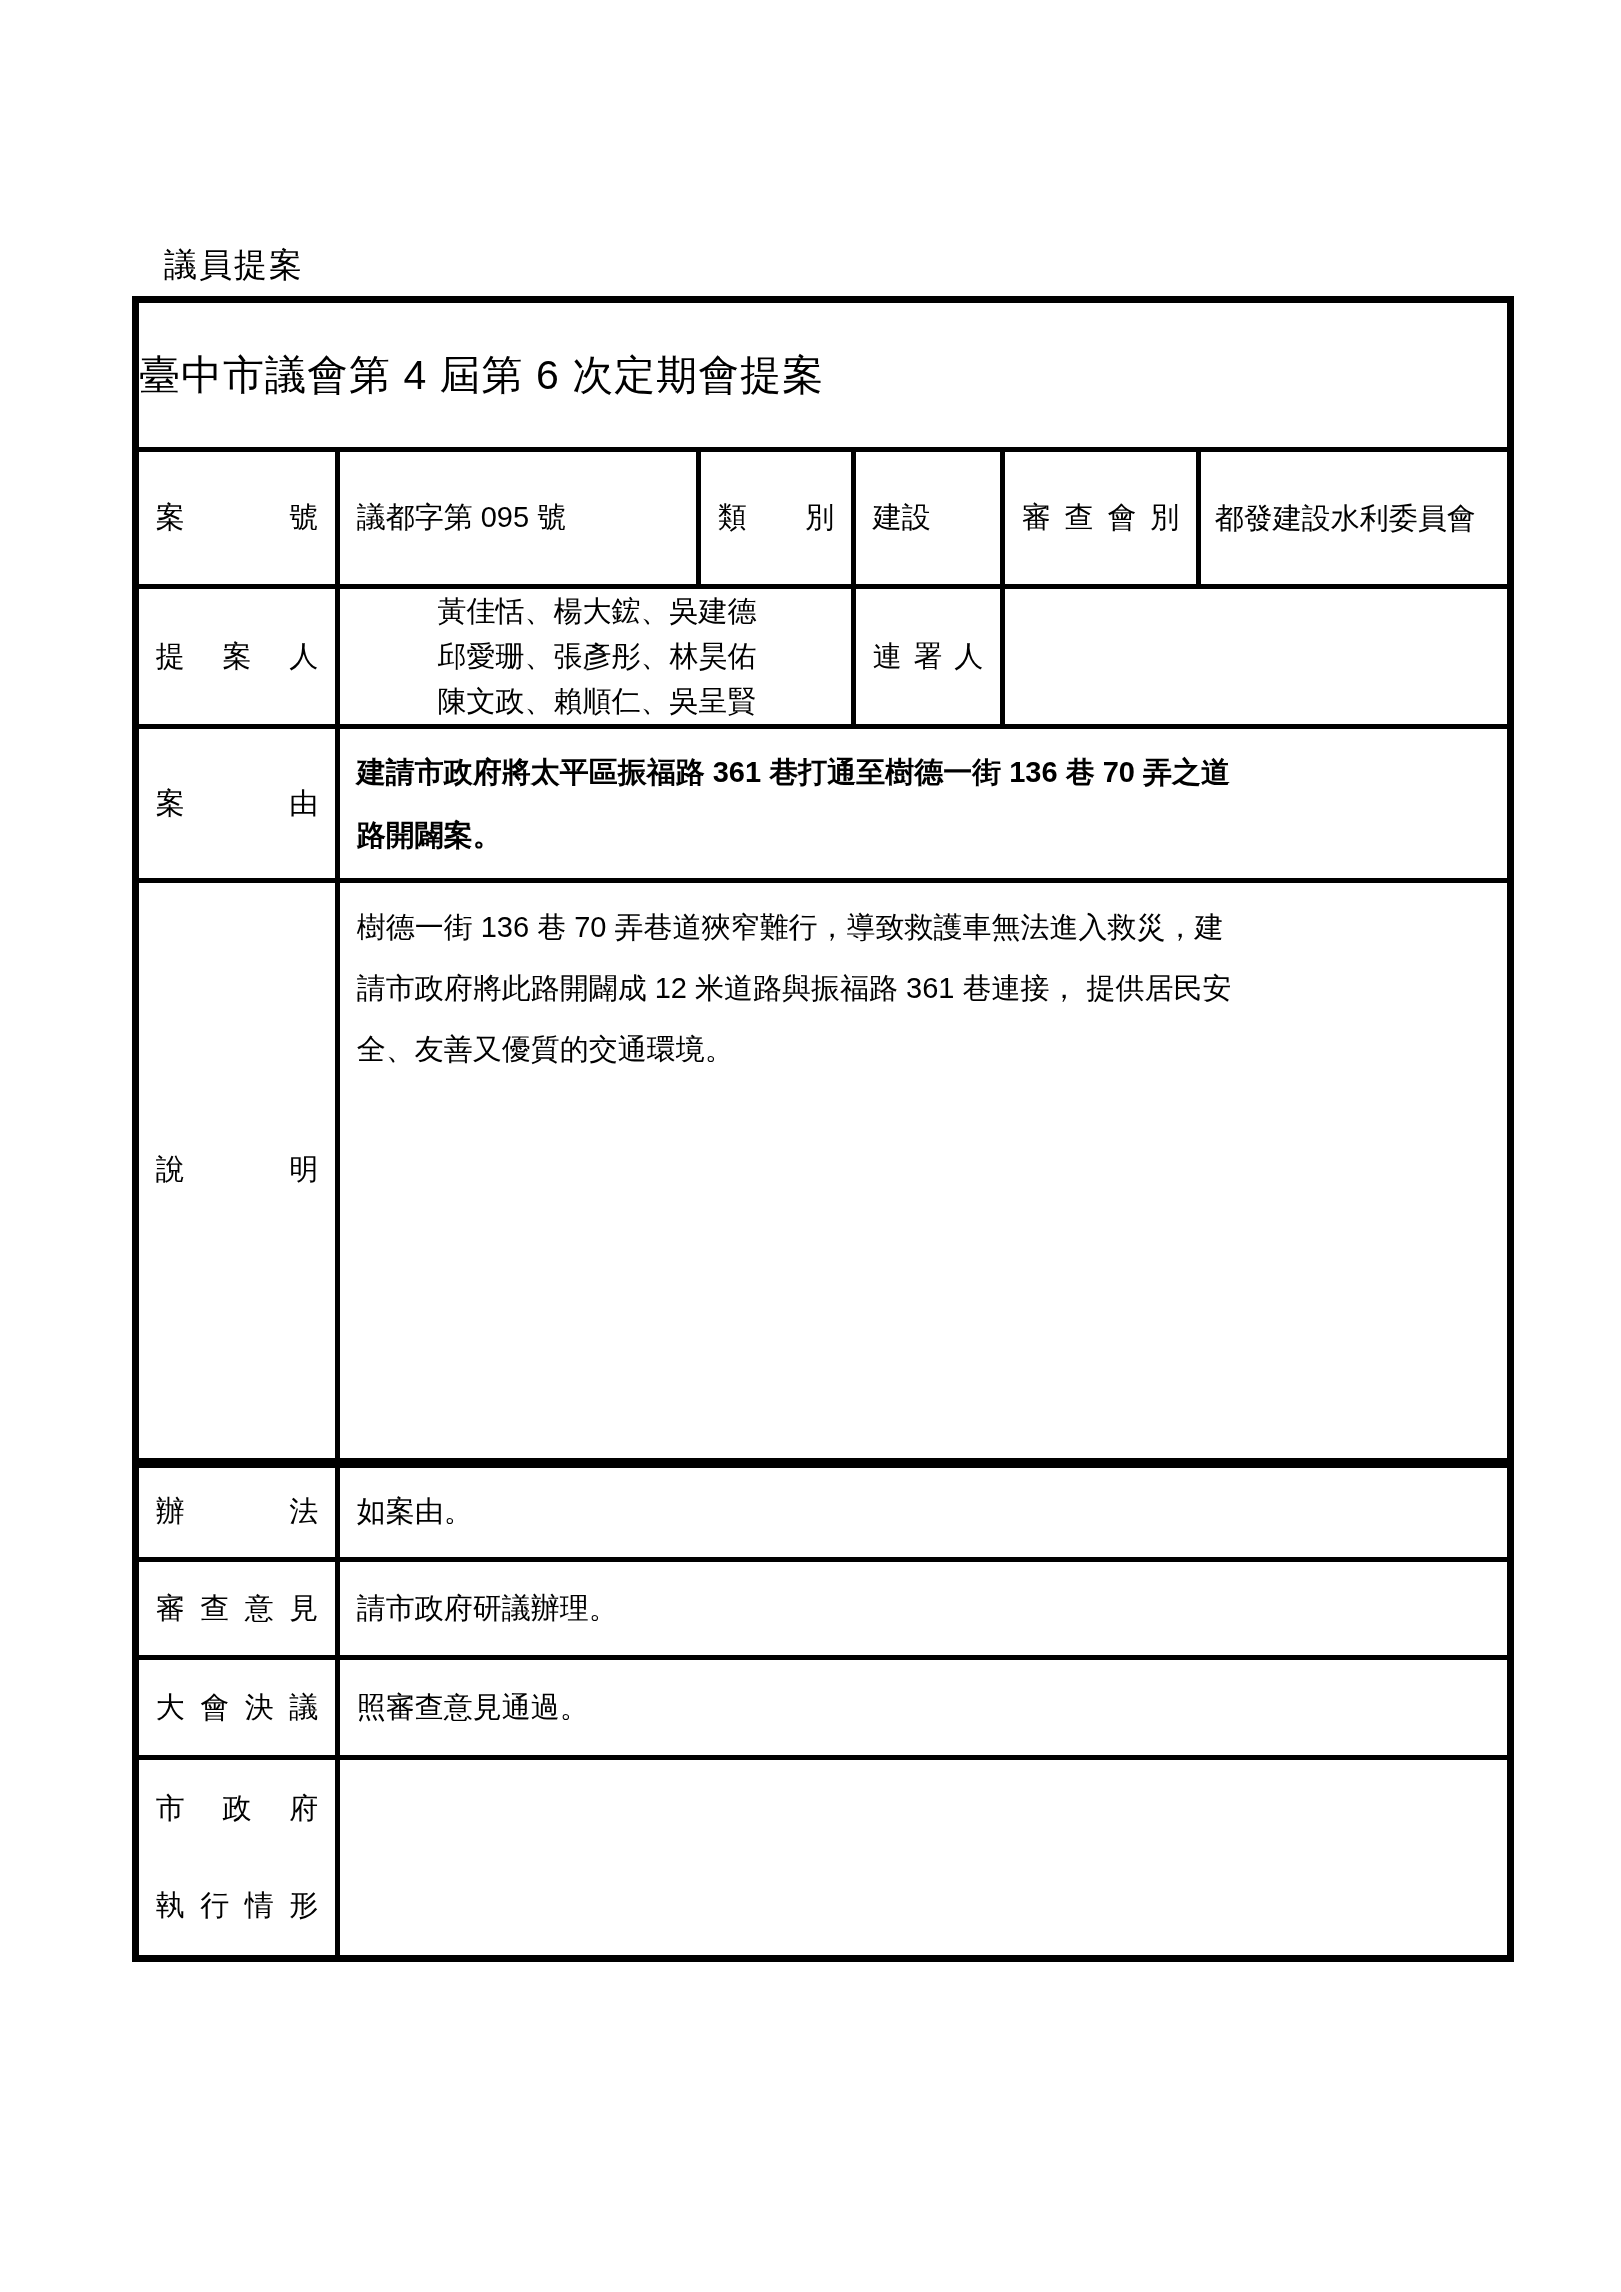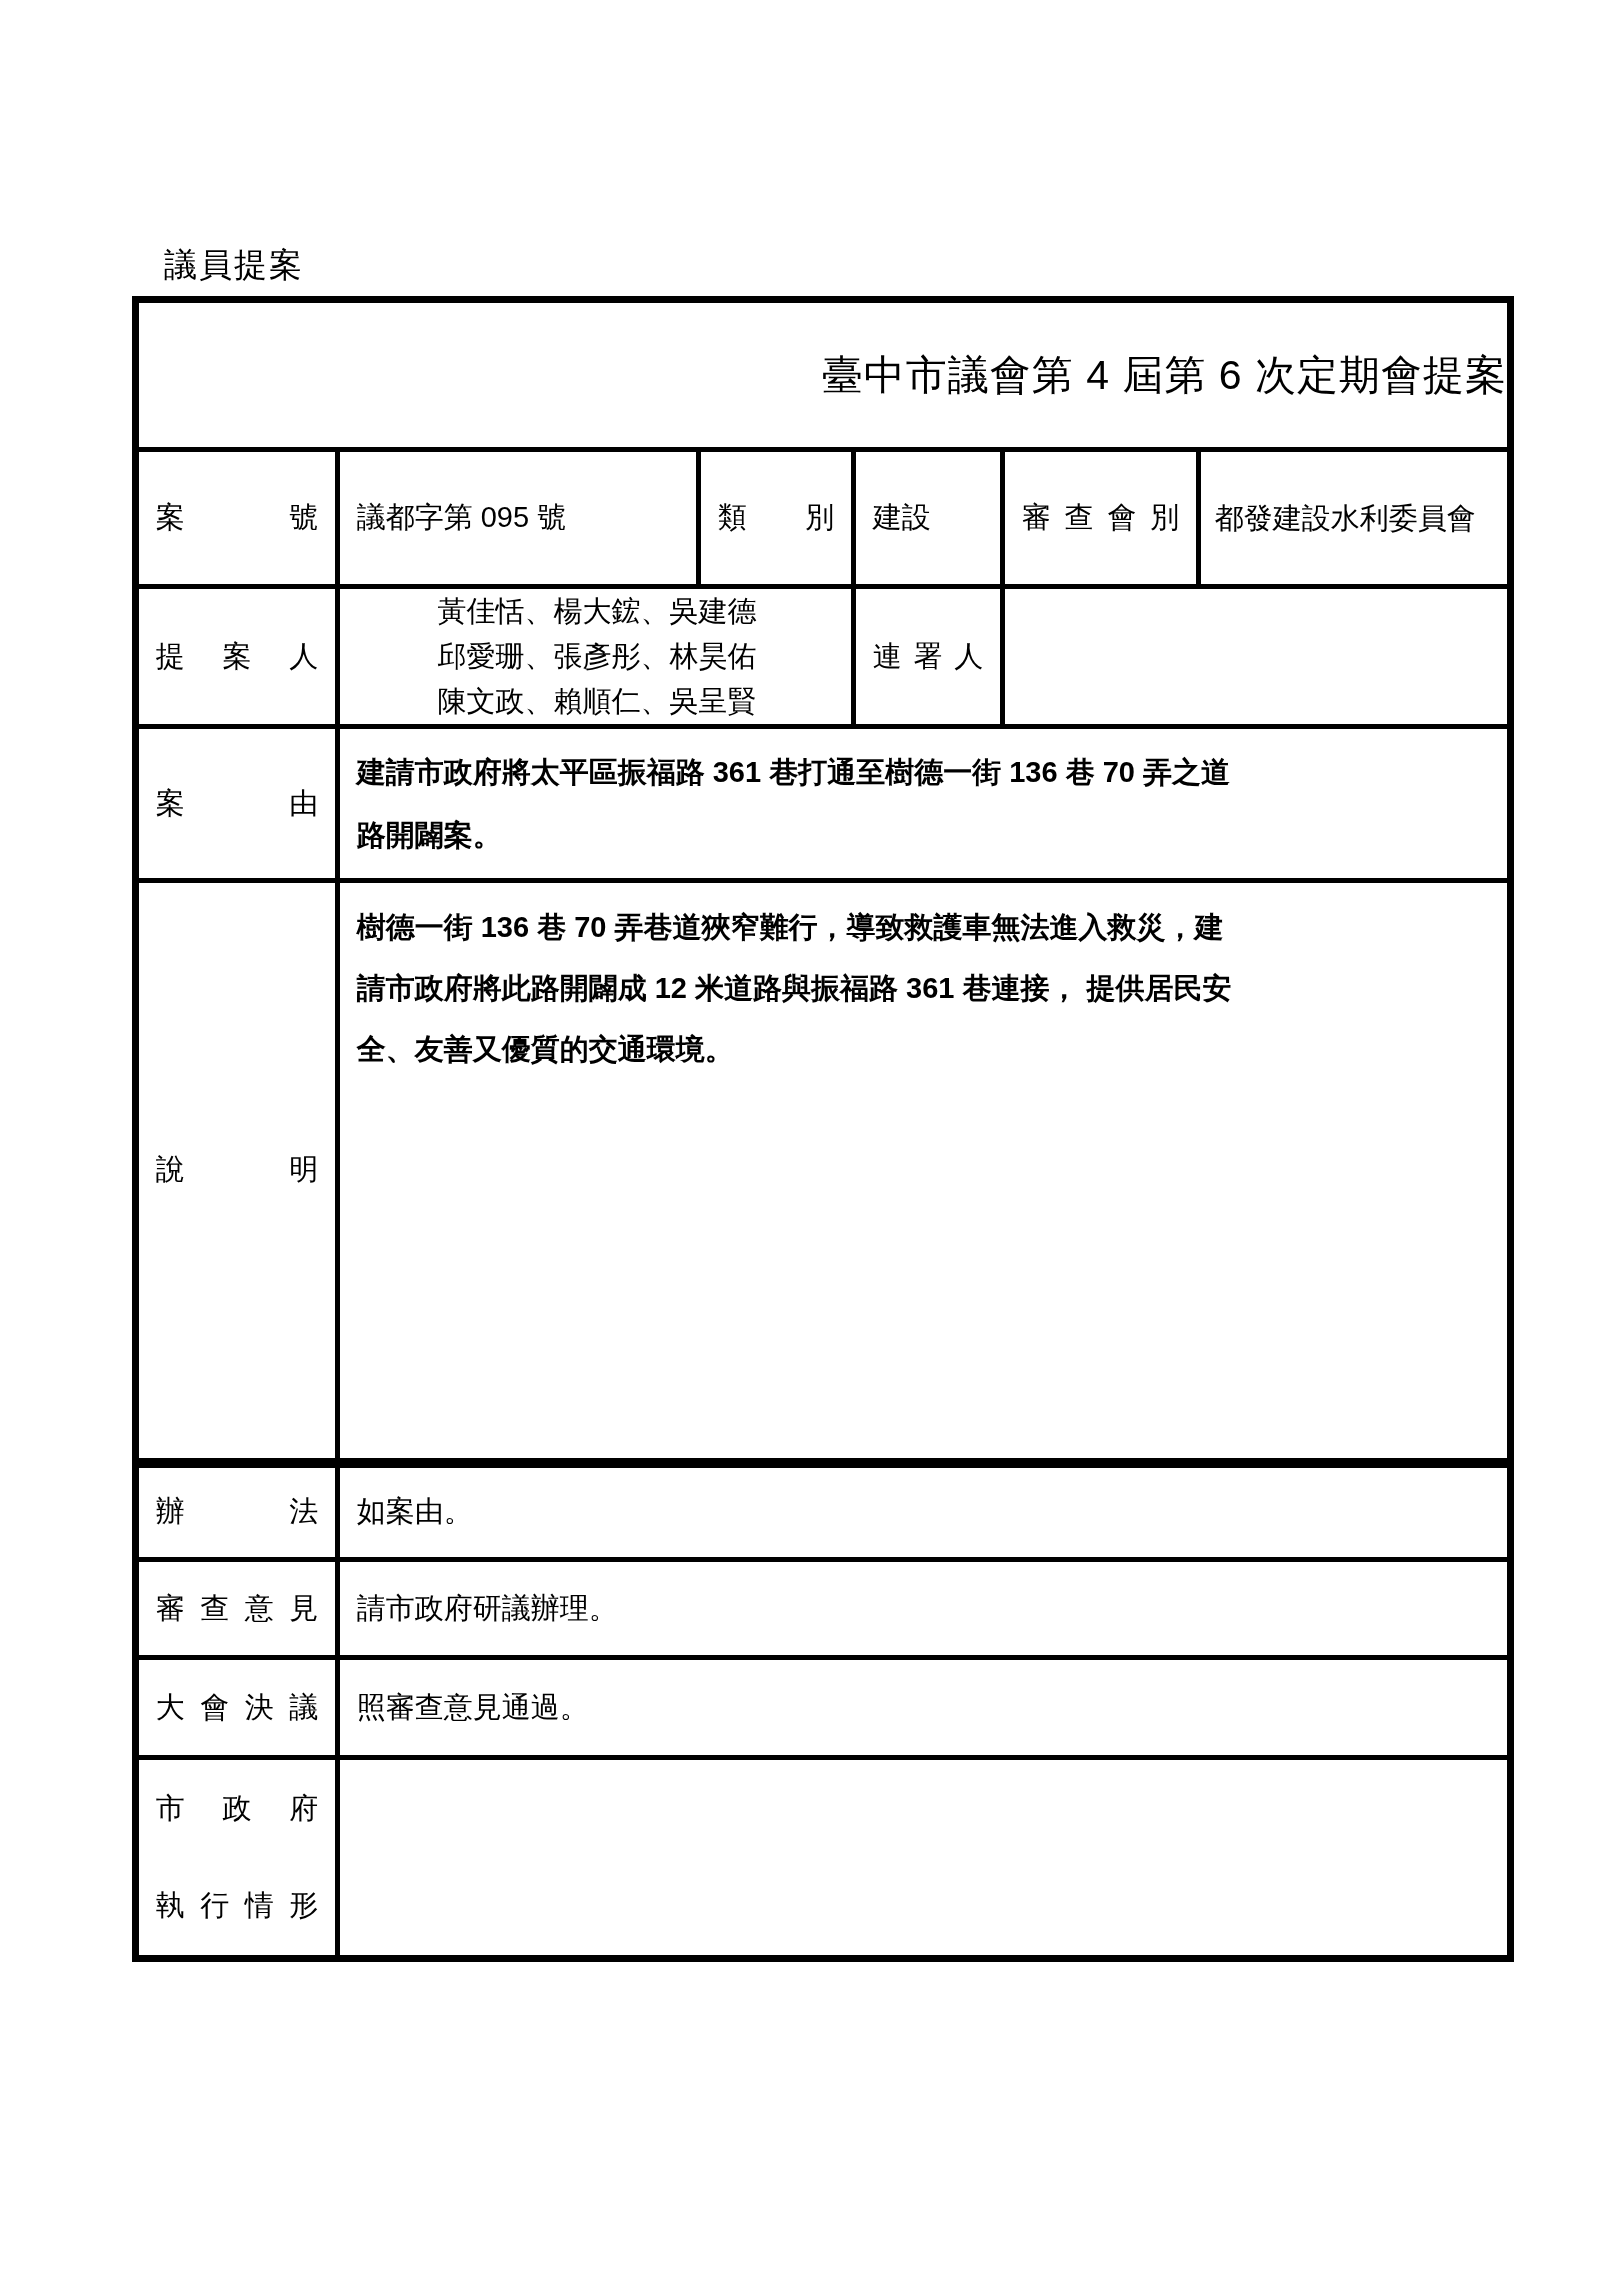--- a/index.html
+++ b/index.html
@@ -35,21 +35,21 @@
     font-size: 29px;
   }
   td {
     border: 5.9px solid #000;
     padding: 0;
     vertical-align: middle;
     overflow: hidden;
   }
   tr.row-desc td { border-bottom: 10.8px solid #000; }
   td.title-cell {
-    text-align: right;
+    text-align: left;
     font-size: 41px;
     letter-spacing: 1px;
   }
   .label-cell-inner {
     padding: 0 16.7px;
   }
   [data-spread] {
     display: flex;
     justify-content: space-between;
   }
@@ -75,21 +75,20 @@
   td.subject-cell {
     line-height: 63px;
     white-space: pre-line;
     font-weight: bold;
   }
   td.description-cell {
     vertical-align: top;
     padding-top: 13.7px;
     line-height: 61px;
     white-space: pre-line;
-    font-weight: bold;
   }
 </style>
 </head>
 <body>
 
 <div class="doc-heading">議員提案</div>
 
 <table class="proposal">
   <colgroup>
     <col style="width:202px">

